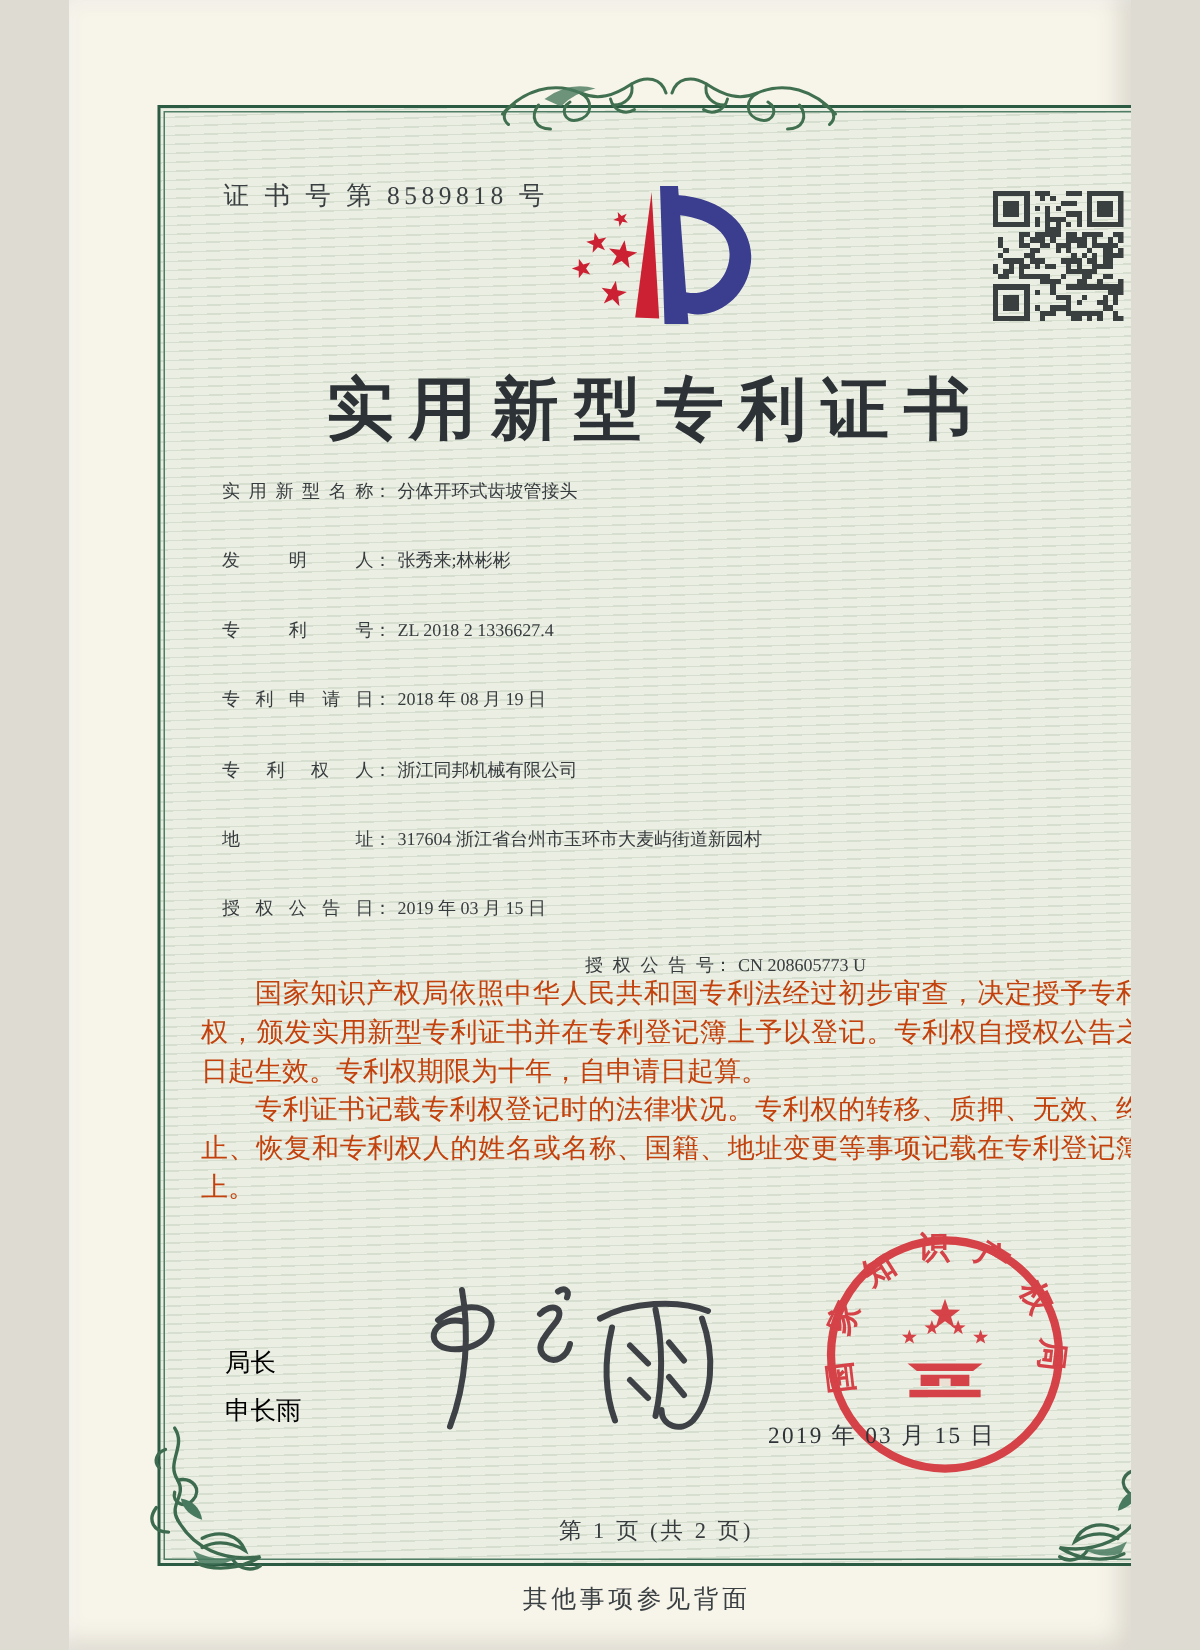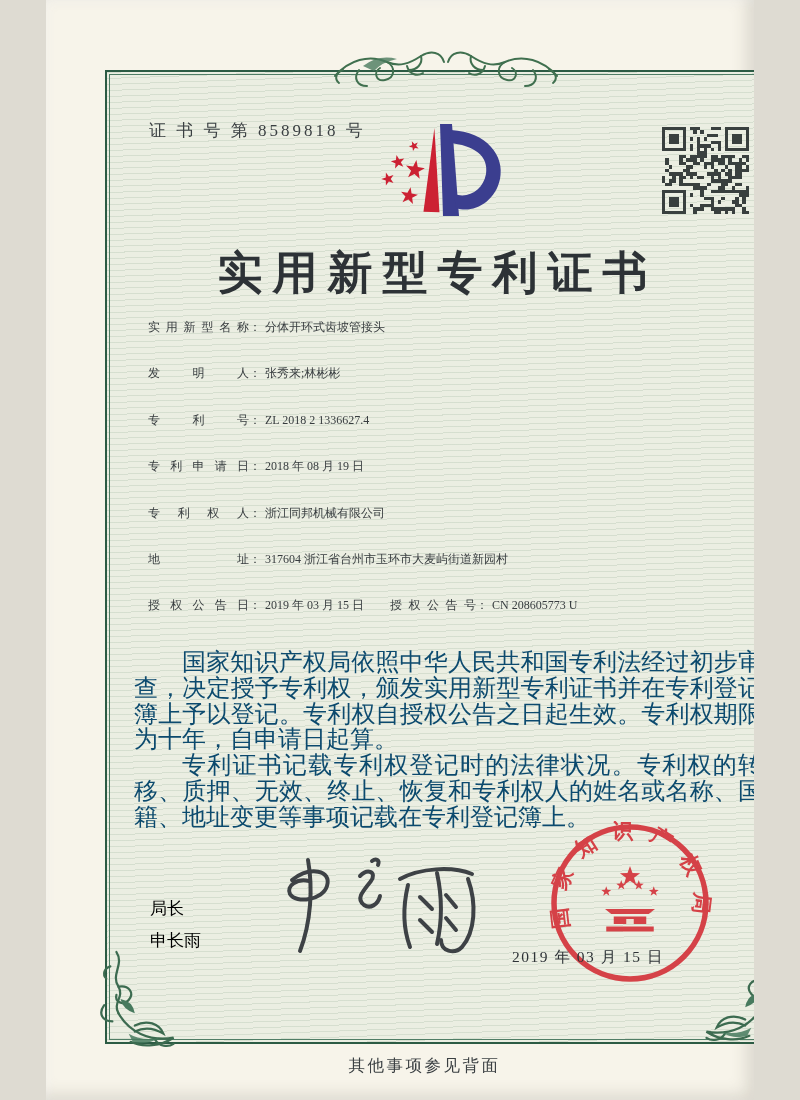--- a/index.html
+++ b/index.html
@@ -26,26 +26,26 @@
 
   .title{
     position:absolute;left:59px;width:665px;top:243px;text-align:center;
     font-size:45px;font-weight:bold;letter-spacing:10px;color:#2d3236;
   }
 
   .fields{position:absolute;left:102px;top:316px;width:560px;font-size:12px;}
   .row{height:46.4px;display:flex;align-items:flex-start;line-height:23px;white-space:nowrap;}
   .lab{display:inline-block;width:101px;text-align:justify;text-align-last:justify;}
   .colon{display:inline-block;margin-right:4px;}
-  .pair2{margin-left:26px;display:flex;}
+  .pair2{margin-left:26px;display:flex;margin-top:38px;}
   .pair2 .lab{width:86px;}
 
   .paragraphs{
     position:absolute;left:88px;top:650px;width:628px;
-    font-size:24px;line-height:25.8px;text-align:justify;color:#0c4a6e;font-family:Liberation Serif, serif;
+    font-size:18px;line-height:25.8px;text-align:justify;color:#c2410c;font-family:Liberation Serif, serif;
   }
   .paragraphs p{margin:0;text-indent:2em;}
 
   .officer{position:absolute;left:104px;top:893px;font-size:17px;line-height:32px;color:#000000;}
   .signature{position:absolute;left:210px;top:848px;width:232px;height:112px;}
   .seal{position:absolute;left:502px;top:821px;width:164px;height:164px;opacity:.92;}
   .seal-date{position:absolute;left:466px;top:947px;font-size:15.5px;letter-spacing:1.5px;color:#2e3337;}
 
   .page-footer{position:absolute;left:59px;width:665px;top:1011px;text-align:center;font-size:15px;letter-spacing:2px;}
   .back-note{position:absolute;left:46px;width:665px;top:1055px;text-align:center;font-size:16.5px;letter-spacing:2.5px;color:#3a3f42;}
@@ -513,15 +513,16 @@
       <use href="#star" transform="translate(7,-19) scale(0.42)"></use>
       <use href="#star" transform="translate(19,-14) scale(0.42)"></use>
       <path d="M-20,0 L20,0 L15,4 L-15,4 Z"></path>
       <rect x="-13" y="6" width="26" height="6"></rect>
       <rect x="-19" y="14" width="38" height="4"></rect>
       <rect x="-3" y="8" width="6" height="4" fill="#eadfd2"></rect>
     </g>
   </svg>
   <div class="seal-date">2019 年 03 月 15 日</div>
 
+  <div class="page-footer">第 1 页 (共 2 页)</div>
   <div class="back-note">其他事项参见背面</div>
 
 </div>
 
 </body></html>

